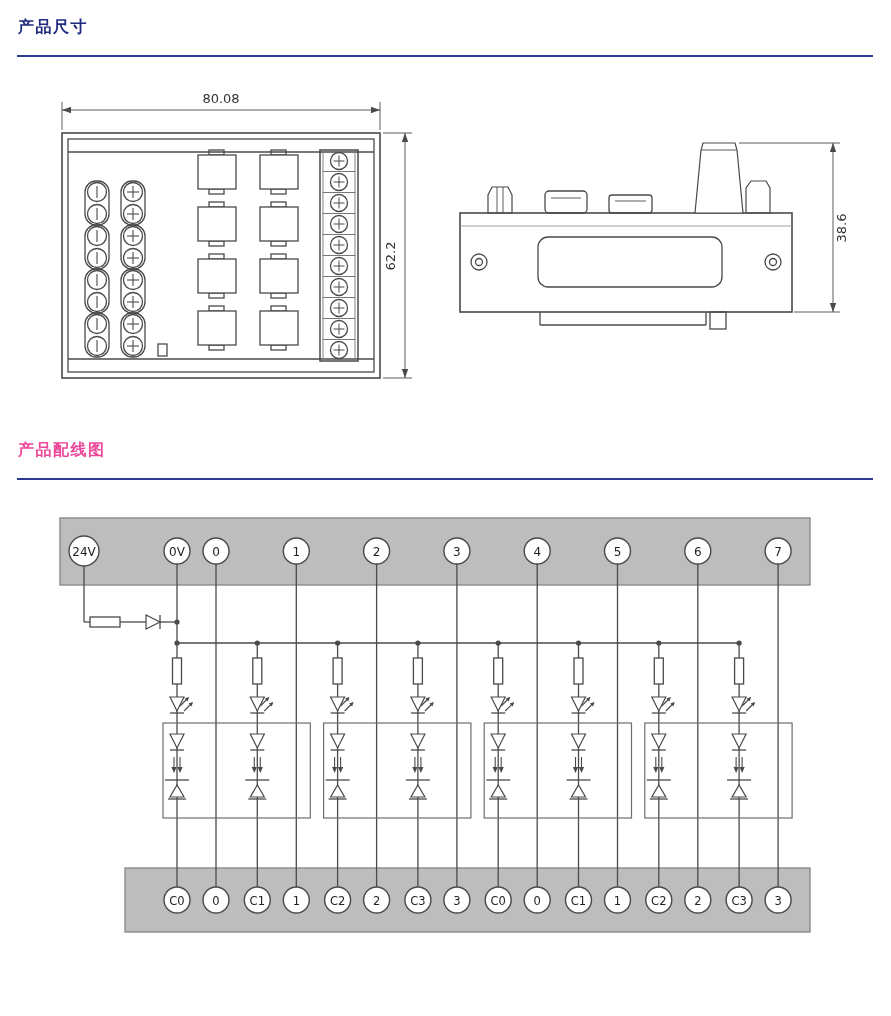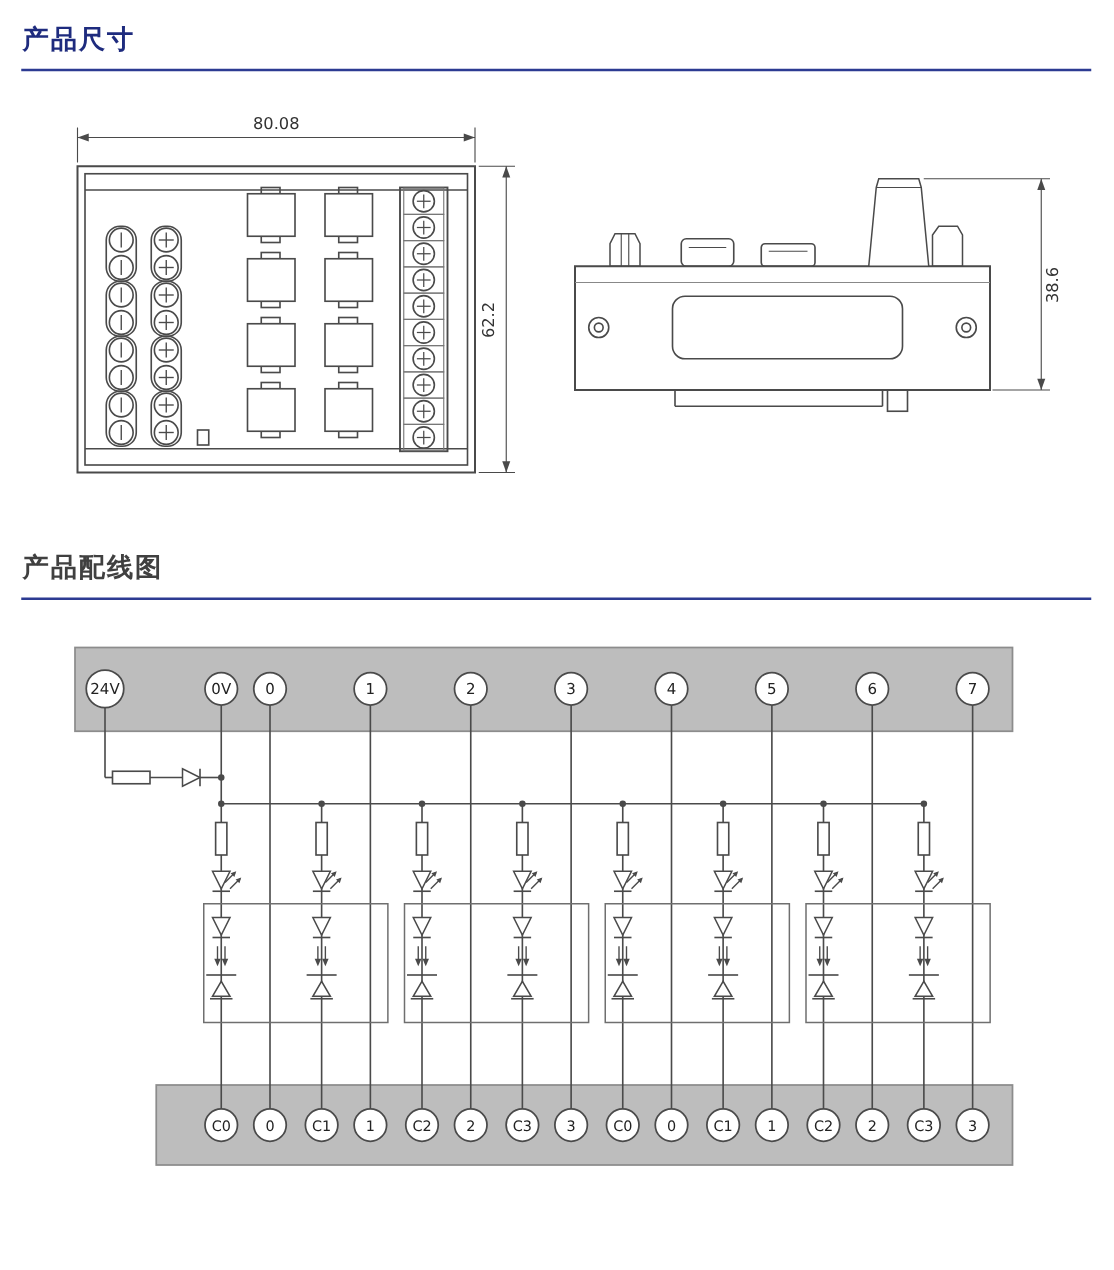--- a/index.html
+++ b/index.html
@@ -3,39 +3,39 @@
 <meta charset="utf-8">
 <style>
   html,body{margin:0;padding:0}
   body{
     width:891px;height:1016px;background:#ffffff;
     font-family:"Liberation Sans",sans-serif;
     position:relative;overflow:hidden;
   }
   .section-title{
     position:absolute;left:18px;margin:0;
-    font-size:21px;font-weight:700;letter-spacing:1.5px;
+    font-size:16px;font-weight:700;letter-spacing:1.5px;
     color:#1e2b7e;
     font-family:"Liberation Sans",sans-serif;
   }
   #title-dimensions{top:17px}
   #title-wiring{top:440px}
   .rule{position:absolute;left:17px;width:856px;height:2px;background:#2c3b92}
   #rule-dimensions{top:55px}
   #rule-wiring{top:478px}
   #gfx{position:absolute;left:0;top:0}
   svg text{font-family:"DejaVu Sans","Liberation Sans",sans-serif}
 </style>
 </head>
 <body>
 
 <h2 class="section-title" id="title-dimensions" style="color: rgb(30, 43, 126);">产品尺寸</h2>
 <div class="rule" id="rule-dimensions" style="background: rgb(44, 59, 146);"></div>
 
-<h2 class="section-title" id="title-wiring" style="color: #404040;">产品配线图</h2>
+<h2 class="section-title" id="title-wiring" style="color: #ec4899;">产品配线图</h2>
 <div class="rule" id="rule-wiring" style="background: rgb(44, 59, 146);"></div>
 
 <svg id="gfx" width="891" height="1016" viewBox="0 0 891 1016">
     <g>
       <rect x="62" y="133" width="318" height="245" rx="0" fill="none" stroke="#4a4a4a" stroke-width="1.6"></rect>
       <rect x="68" y="139" width="306" height="233" rx="0" fill="none" stroke="#4a4a4a" stroke-width="1.3"></rect>
       <line x1="68" y1="152" x2="374" y2="152" stroke="#4a4a4a" stroke-width="1.3"></line>
       <line x1="68" y1="359" x2="374" y2="359" stroke="#4a4a4a" stroke-width="1.3"></line>
       <g>
         <rect x="85" y="181" width="24" height="44" rx="11" fill="none" stroke="#4a4a4a" stroke-width="1.3"></rect>

